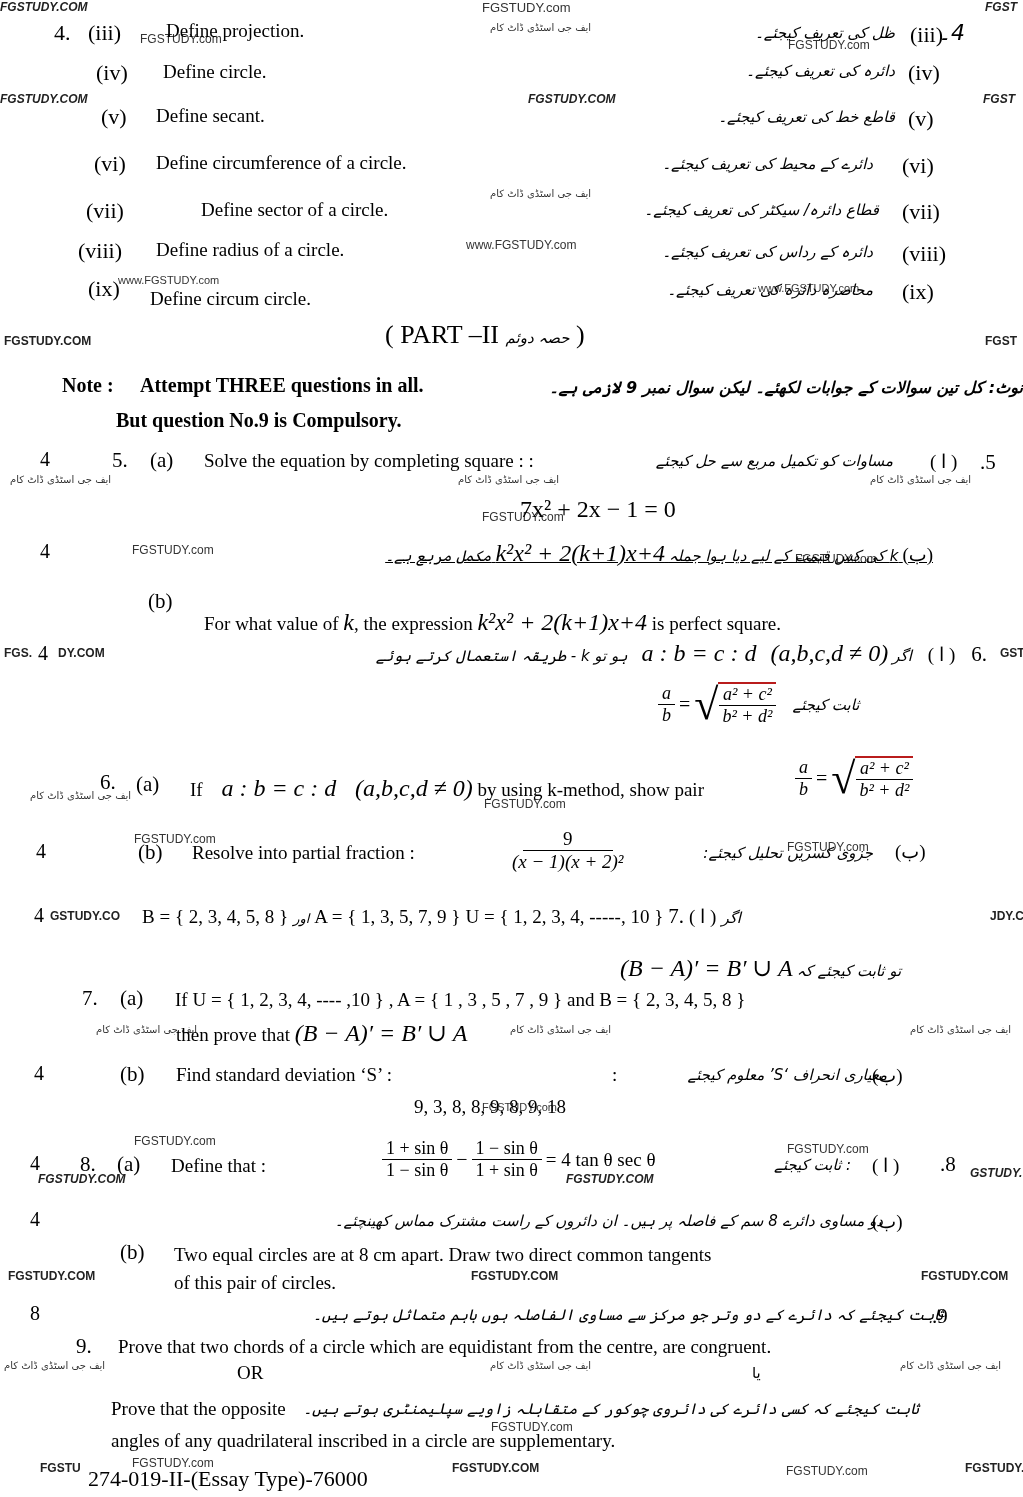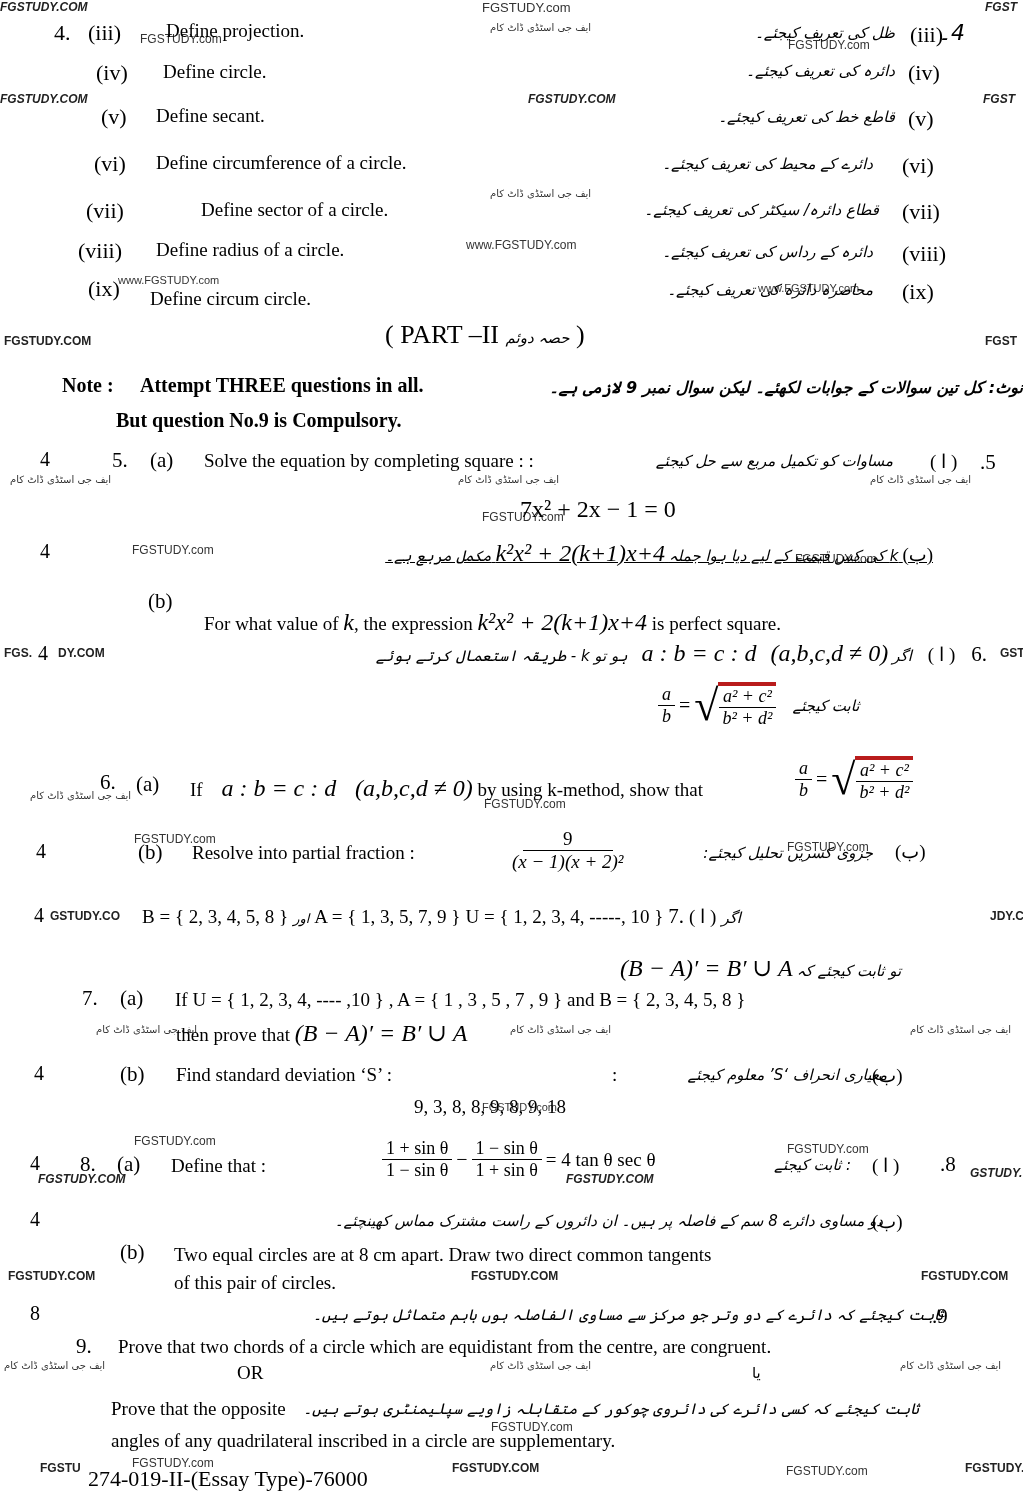--- a/index.html
+++ b/index.html
@@ -11,21 +11,21 @@
   .wm { font-family:"Liberation Sans","DejaVu Sans",sans-serif; font-size:12px; color:#333; }
   .wmb { font-family:"Liberation Sans","DejaVu Sans",sans-serif; font-size:12px; font-weight:bold; font-style:italic; color:#222; }
   .wmu { font-family:"DejaVu Sans",sans-serif; font-size:10px; color:#333; direction:rtl; }
   .marks { font-family:"Liberation Serif",serif; font-size:20px; }
   .math { font-family:"Liberation Serif","DejaVu Serif",serif; font-style:italic; font-size:24px; }
   .frac { display:inline-flex; flex-direction:column; align-items:center; vertical-align:middle; font-family:"Liberation Serif",serif; font-style:italic; font-size:18px; }
   .frac .num { border-bottom:1px solid #000; padding:0 4px; }
   .frac .den { padding:0 4px; }
   .sqrt { display:inline-flex; align-items:center; vertical-align:middle; }
   .sqrt .rad { font-size:44px; font-style:normal; line-height:1; }
-  .sqrt .under { border-top:4px solid #b91c1c; }
+  .sqrt .under { border-top:2px solid #b91c1c; }
   .bold { font-weight:bold; }
 </style>
 </head>
 <body>
 
 <div class="abs wmb" style="left:0;top:0;">FGSTUDY.COM</div>
 <div class="abs wm" style="left:482px;top:0;font-size:13px;">FGSTUDY.com</div>
 <div class="abs wmb" style="left:985px;top:0;">FGST</div>
 <div class="abs wm" style="left:140px;top:32px;">FGSTUDY.com</div>
 <div class="abs wm" style="left:788px;top:38px;">FGSTUDY.com</div>
@@ -164,21 +164,21 @@
   <span class="ur" style="margin-left:12px;vertical-align:middle;">ثابت کیجئے</span>
 </div>
 
 <div class="abs wmu" style="left:30px;top:790px;">ایف جی اسٹڈی ڈاٹ کام</div>
 <div class="abs en" style="left:100px;top:770px;font-size:21px;">6.</div>
 <div class="abs en" style="left:136px;top:772px;font-size:21px;">(a)</div>
 <div class="abs en" style="left:190px;top:775px;">
   <span>If</span>
   <span class="math" style="margin:0 14px;">a : b = c : d</span>
   <span class="math">(a,b,c,d ≠ 0)</span>
-  <span>by using k-method, show that</span>
+  <span>by using k-method, show pair</span>
 </div>
 <div class="abs" style="left:795px;top:756px;">
   <span class="frac">
     <span class="num">a</span>
     <span class="den">b</span>
   </span>
   <span style="font-size:20px;vertical-align:middle;">=</span>
   <span class="sqrt">
     <span class="rad">√</span>
     <span class="under">

